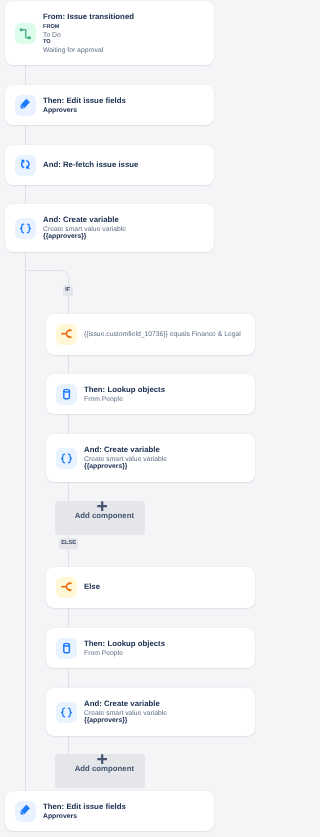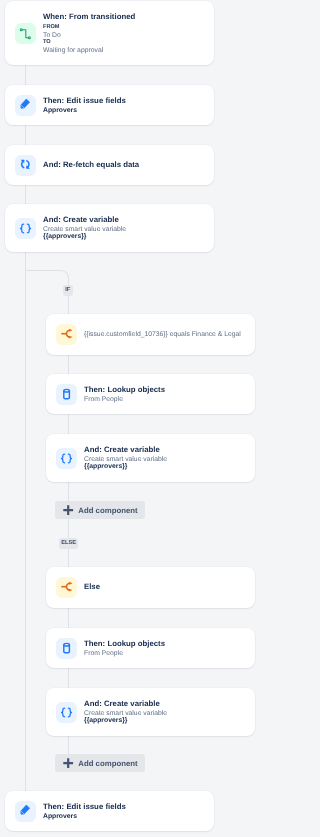--- a/index.html
+++ b/index.html
@@ -41,21 +41,21 @@
   .pill{
     position:absolute;background:#E4E6EA;border-radius:3px;
     font-size:5.7px;font-weight:700;color:#44546F;height:11px;
     display:flex;align-items:center;justify-content:center;
     padding:0 2.4px;box-sizing:border-box;white-space:nowrap;
   }
   .addbtn{
     position:absolute;background:#E4E6EA;border-radius:3px;
     display:flex;align-items:center;
     font-size:7.8px;font-weight:700;color:#44546F;
-    padding-left:8.3px;box-sizing:border-box;height:18px;
+    padding-left:8.3px;box-sizing:border-box;height:34px;flex-direction:column;
   }
   .addbtn .plus{margin-right:4.6px;display:flex;align-items:center;}
 </style>
 </head>
 <body>
 
 <div class="canvas">
 
   <div class="vline" style="left:25px;top:65px;height:726px;"></div>
   <div class="hline" style="left:26px;top:270px;width:34px;"></div>
@@ -67,21 +67,21 @@
     <div class="ic" style="background:#DCFCEC;">
       <svg width="21" height="21" viewBox="0 0 21 21">
           <g fill="none" stroke="#22A06B" stroke-width="1.1" stroke-linecap="round" stroke-linejoin="round">
             <path d="M6.25 6.7h4.55v8.1h4.05"></path>
             <circle cx="6.25" cy="6.7" r="1.0" fill="#DCFCEC"></circle>
             <circle cx="14.3" cy="14.8" r="1.0" fill="#DCFCEC"></circle>
           </g>
         </svg>
     </div>
     <div class="body">
-      <div class="t">When: From transitioned</div>
+      <div class="t">From: Issue transitioned</div>
       <div class="lbl first">FROM</div>
       <div class="val">To Do</div>
       <div class="lbl">TO</div>
       <div class="val">Waiting for approval</div>
     </div>
   </div>
 
   <div class="card" style="left:5px;top:85px;width:209px;height:40px;">
     <div class="ic" style="background:#E9F2FF;">
       <svg width="21" height="21" viewBox="0 0 21 21">
@@ -100,21 +100,21 @@
       <svg width="21" height="21" viewBox="0 0 21 21">
           <g fill="#1D7AFC">
             <path d="M8.74 5.9A3.7 3.7 0 0 0 8.74 12.6" fill="none" stroke="#1D7AFC" stroke-width="1.55" stroke-linecap="round"></path>
             <path d="M11.86 12.6A3.7 3.7 0 0 0 11.86 5.9" fill="none" stroke="#1D7AFC" stroke-width="1.55" stroke-linecap="round"></path>
             <path d="M5.6 4.8h3.6v3.4z"></path>
             <path d="M15.0 13.7h-3.6v-3.4z"></path>
           </g>
         </svg>
     </div>
     <div class="body">
-      <div class="t">And: Re-fetch equals data</div>
+      <div class="t">And: Re-fetch issue issue</div>
     </div>
   </div>
 
   <div class="card" style="left:5px;top:204px;width:209px;height:48px;">
     <div class="ic" style="background:#E9F2FF;">
       <svg width="21" height="21" viewBox="0 0 21 21">
           <g fill="none" stroke="#1D7AFC" stroke-width="1.3" stroke-linecap="round" stroke-linejoin="round">
             <path d="M8.6 6.2c-1.4 0-1.8.55-1.8 1.7v1.15c0 .95-.6 1.45-1.3 1.45.7 0 1.3.5 1.3 1.45v1.15c0 1.15.4 1.7 1.8 1.7"></path>
             <path d="M12.4 6.2c1.4 0 1.8.55 1.8 1.7v1.15c0 .95.6 1.45 1.3 1.45-.7 0-1.3.5-1.3 1.45v1.15c0 1.15-.4 1.7-1.8 1.7"></path>
           </g>

